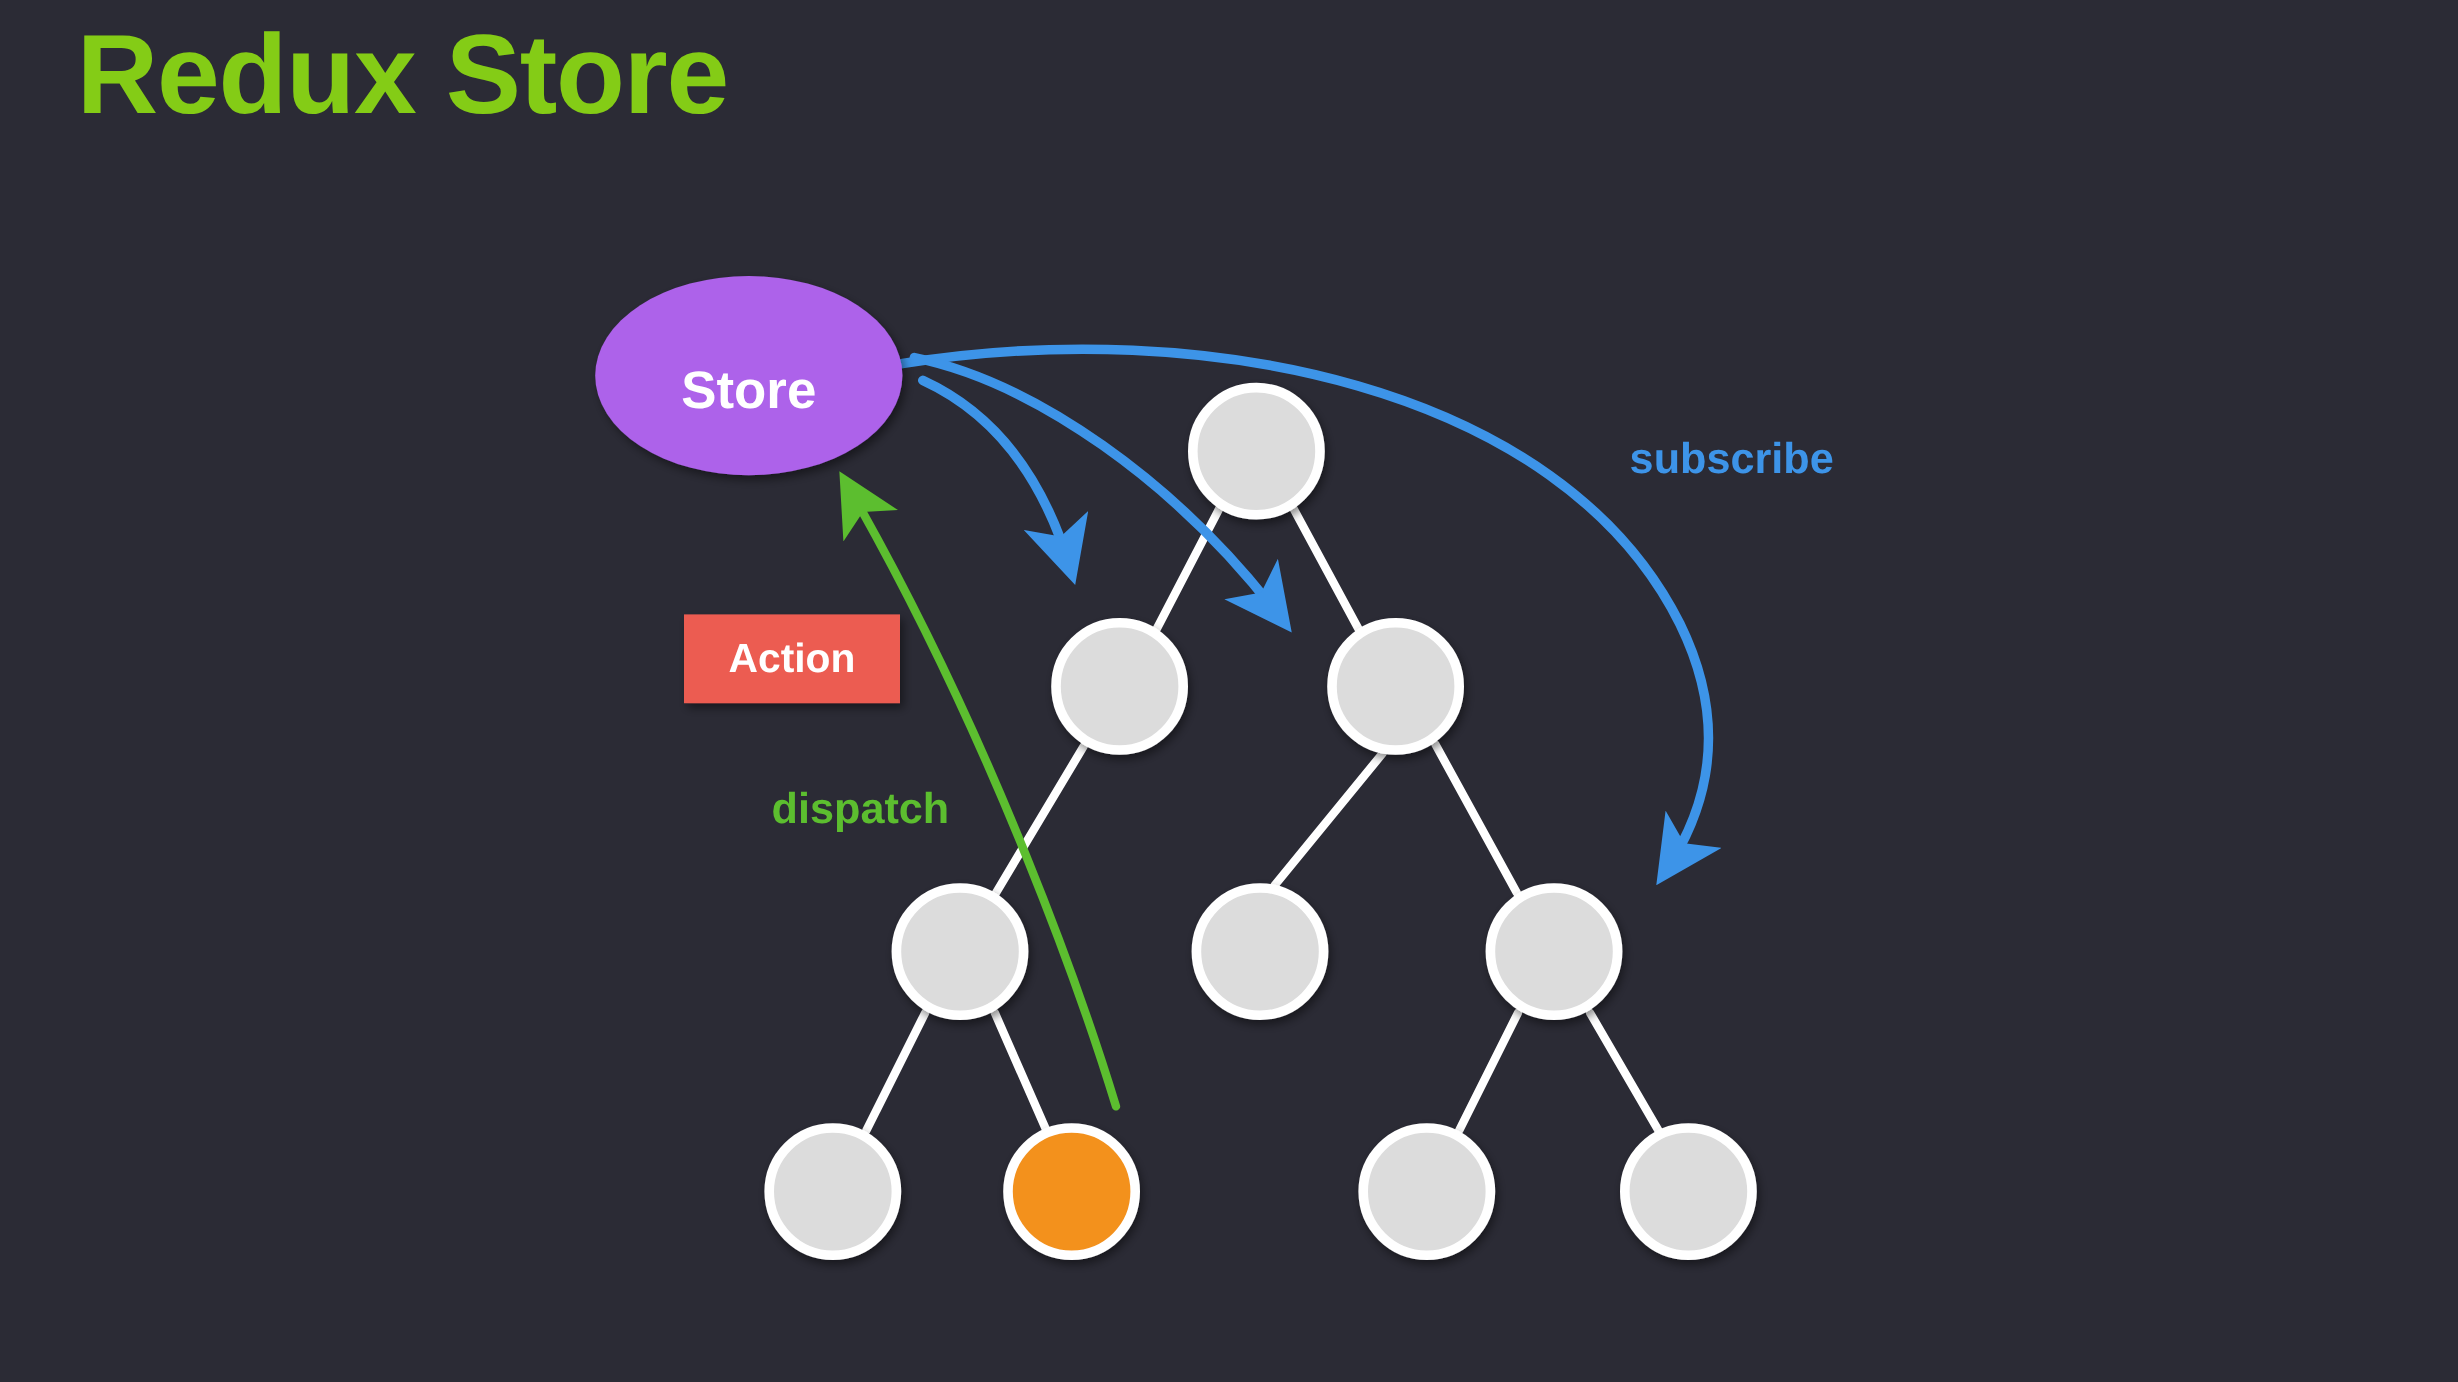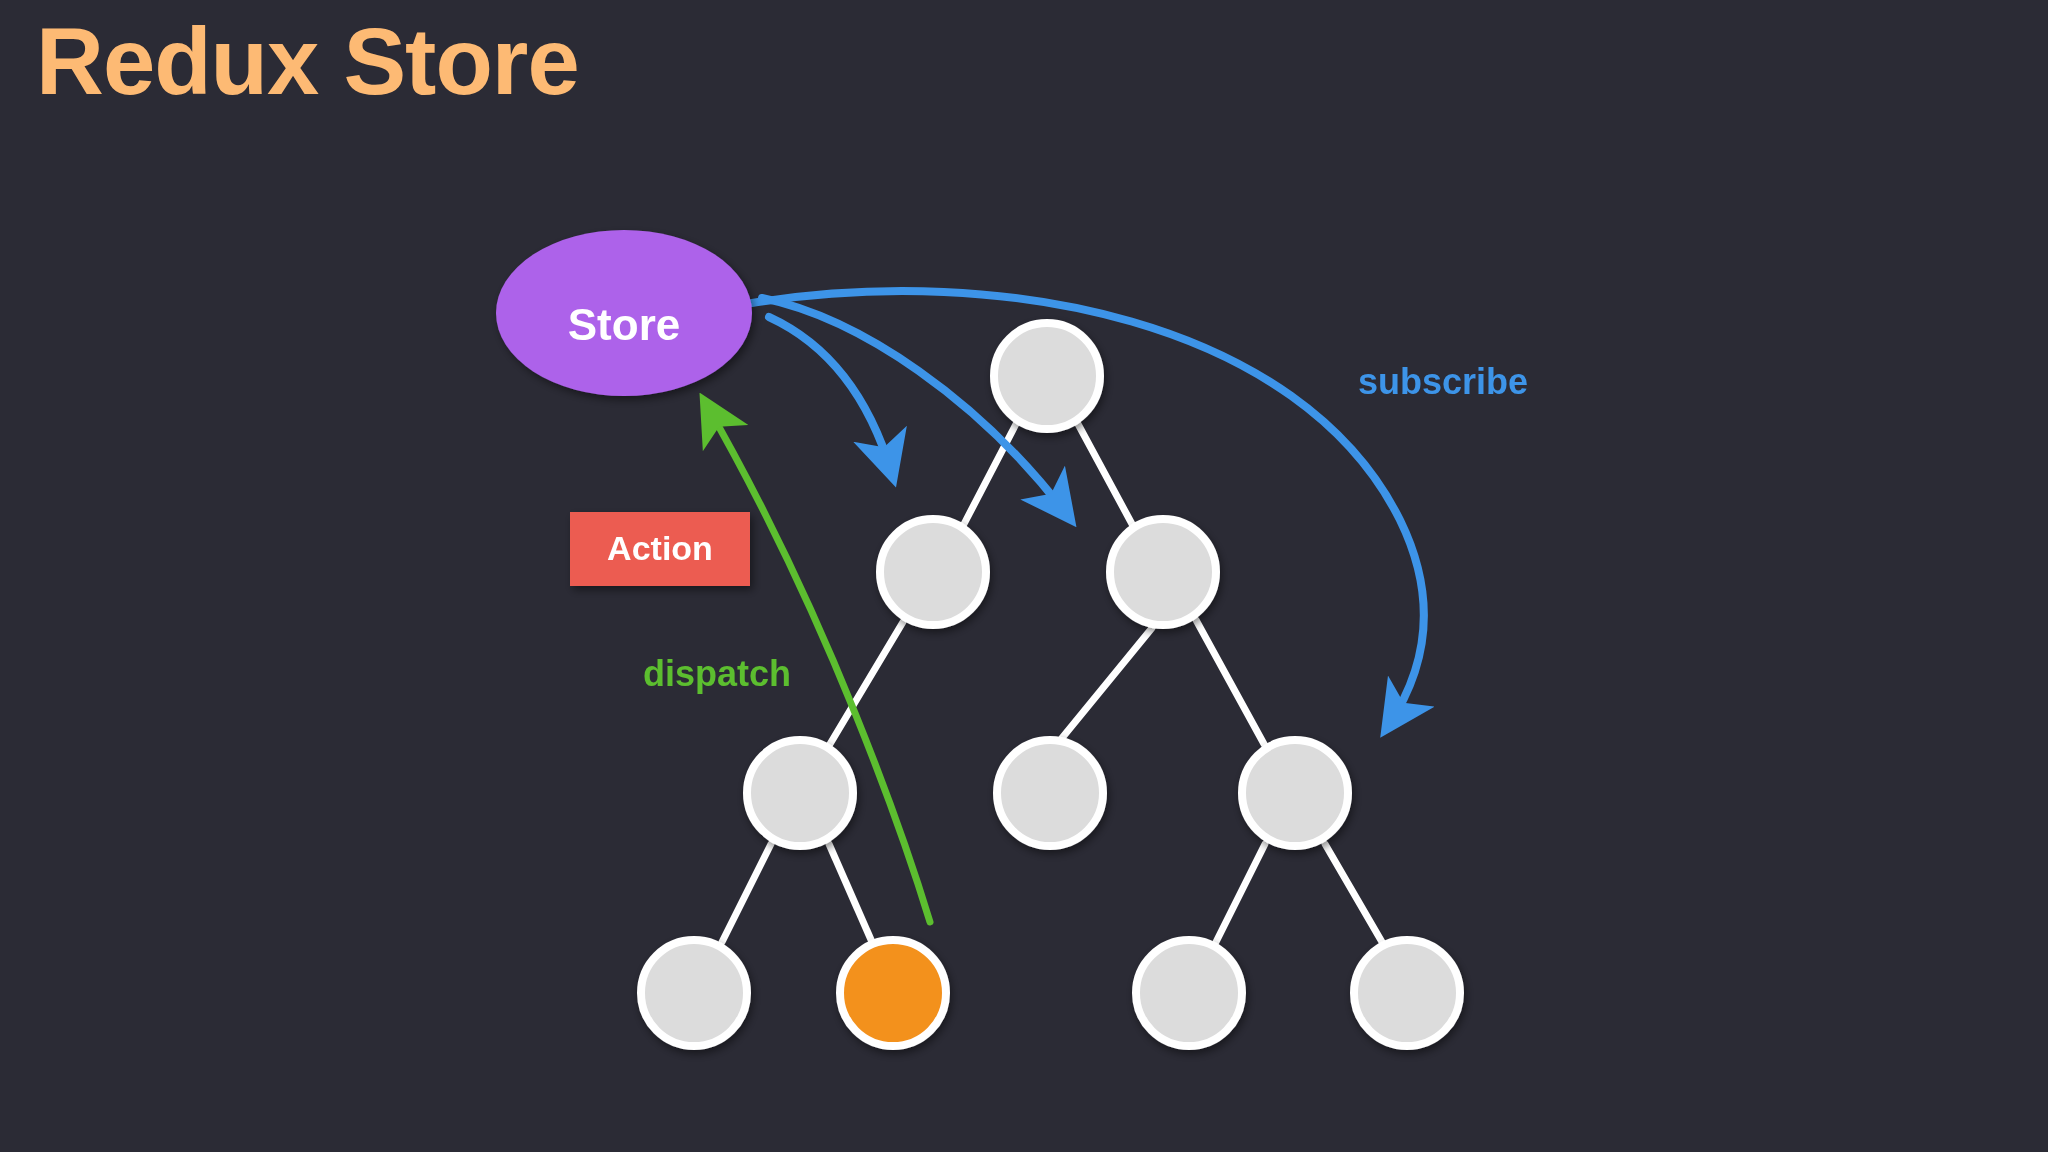--- a/index.html
+++ b/index.html
@@ -10,25 +10,25 @@
   #canvas {
     position: relative;
     width: 2048px;
     height: 1152px;
     background: #2b2b35;
     overflow: hidden;
     font-family: "Liberation Sans", sans-serif;
   }
   #page-title {
     position: absolute;
-    left: 36px;
+    left: 64px;
     top: 8px;
     font-size: 94px;
     font-weight: bold;
-    color: #fdba74;
+    color: #84cc16;
     letter-spacing: -1px;
     line-height: 1.15;
     white-space: nowrap;
   }
   #diagram-svg {
     position: absolute;
     left: 0;
     top: 0;
     width: 2048px;
     height: 1152px;

